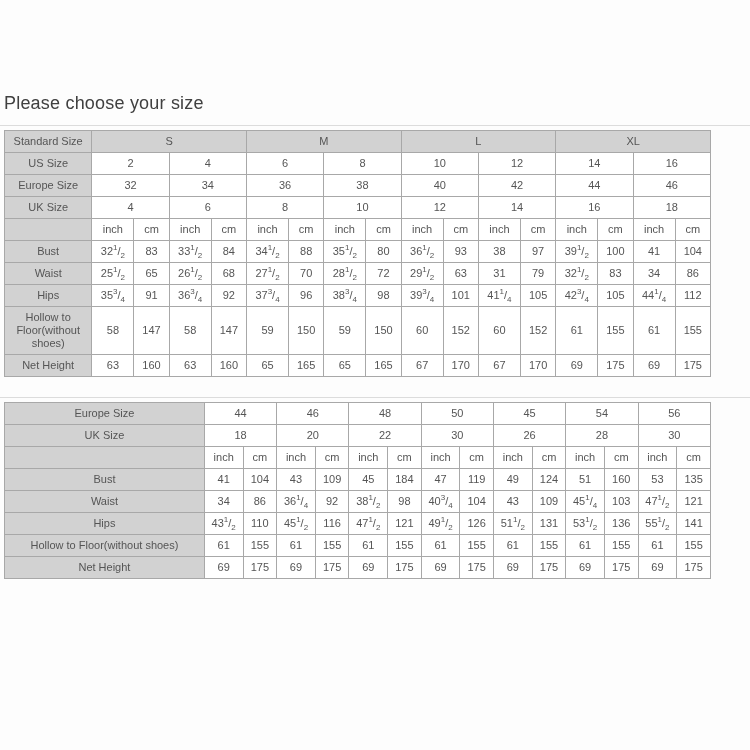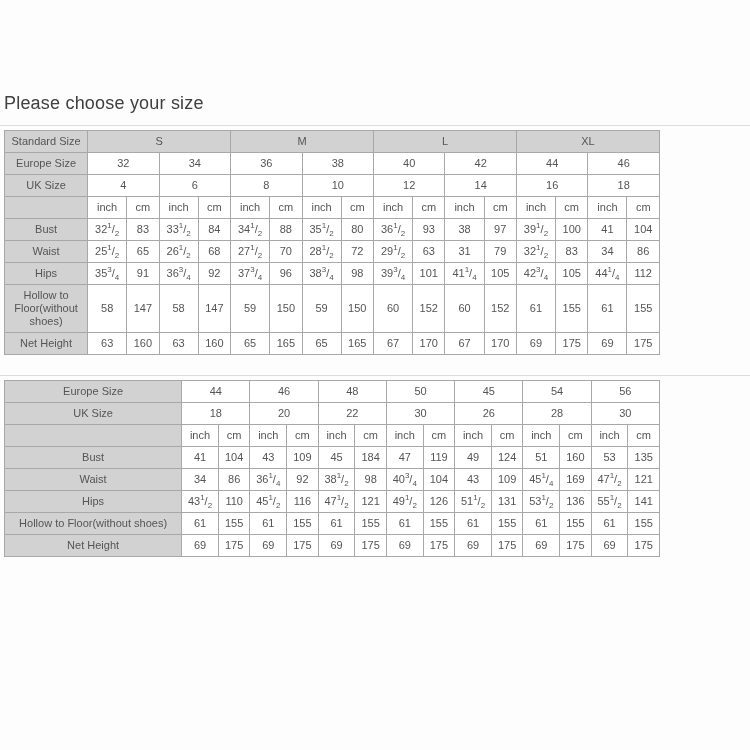--- a/index.html
+++ b/index.html
@@ -8,21 +8,21 @@
     --text:#555555;
     --title:#404040;
     --rule:#dcdcdc;
   }
   *{box-sizing:border-box;}
   html,body{margin:0;padding:0;}
   body{
     width:750px;height:750px;overflow:hidden;background:#fdfdfd;
     font-family:"Liberation Sans","DejaVu Sans",sans-serif;
   }
-  .page{width:660px;padding-top:93px;}
+  .page{width:711px;padding-top:93px;}
   .page-title{
     margin:0 0 0 4px;font-size:18px;font-weight:normal;color:var(--title);
     letter-spacing:0.2px;
   }
   .rule{border:0;border-top:1px solid var(--rule);margin:11px 0 0 0;width:750px;height:0;}
   .size-table{
     border-collapse:collapse;table-layout:fixed;margin:4px 0 0 4px;
     font-size:11px;color:var(--text);
   }
   .size-table td{
@@ -61,20 +61,31 @@
         <col style="width: 44px;">
         <col style="width: 37px;">
       </colgroup>
       <tbody>
         <tr>
           <td class="hdr">Standard Size</td>
           <td colspan="4" class="hdr">S</td>
           <td colspan="4" class="hdr">M</td>
           <td colspan="4" class="hdr">L</td>
           <td colspan="4" class="hdr">XL</td>
+        </tr>
+        <tr>
+          <td class="hdr">US Size</td>
+          <td colspan="2">2</td>
+          <td colspan="2">4</td>
+          <td colspan="2">6</td>
+          <td colspan="2">8</td>
+          <td colspan="2">10</td>
+          <td colspan="2">12</td>
+          <td colspan="2">14</td>
+          <td colspan="2">16</td>
         </tr>
         <tr>
           <td class="hdr">Europe Size</td>
           <td colspan="2">32</td>
           <td colspan="2">34</td>
           <td colspan="2">36</td>
           <td colspan="2">38</td>
           <td colspan="2">40</td>
           <td colspan="2">42</td>
           <td colspan="2">44</td>
@@ -290,21 +301,21 @@
           <td>86</td>
           <td>36<sup>1</sup>/<sub>4</sub></td>
           <td>92</td>
           <td>38<sup>1</sup>/<sub>2</sub></td>
           <td>98</td>
           <td>40<sup>3</sup>/<sub>4</sub></td>
           <td>104</td>
           <td>43</td>
           <td>109</td>
           <td>45<sup>1</sup>/<sub>4</sub></td>
-          <td>169</td>
+          <td>103</td>
           <td>47<sup>1</sup>/<sub>2</sub></td>
           <td>121</td>
         </tr>
         <tr>
           <td class="hdr">Hips</td>
           <td>43<sup>1</sup>/<sub>2</sub></td>
           <td>110</td>
           <td>45<sup>1</sup>/<sub>2</sub></td>
           <td>116</td>
           <td>47<sup>1</sup>/<sub>2</sub></td>

